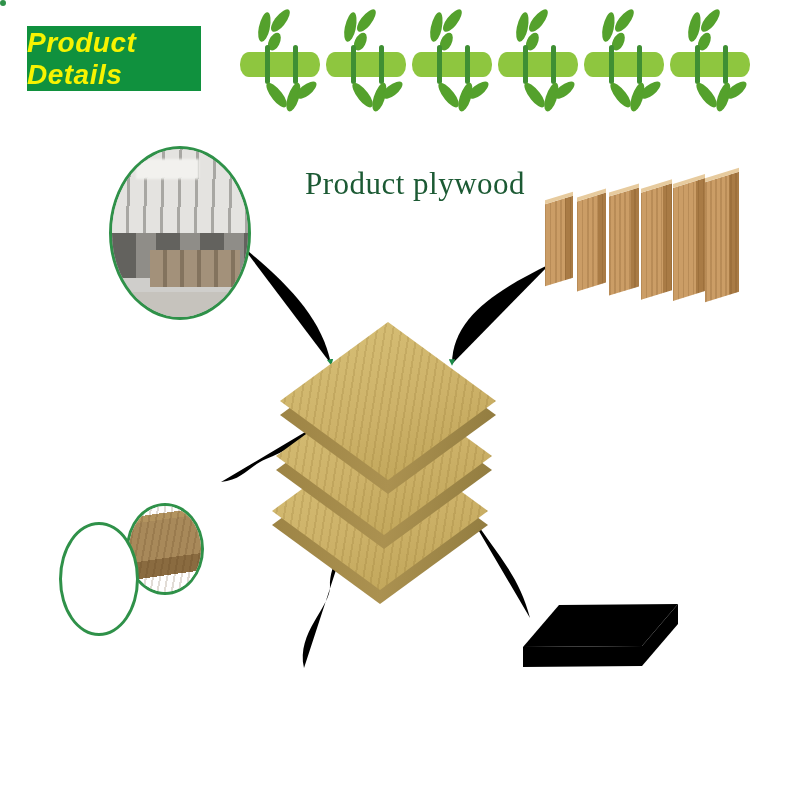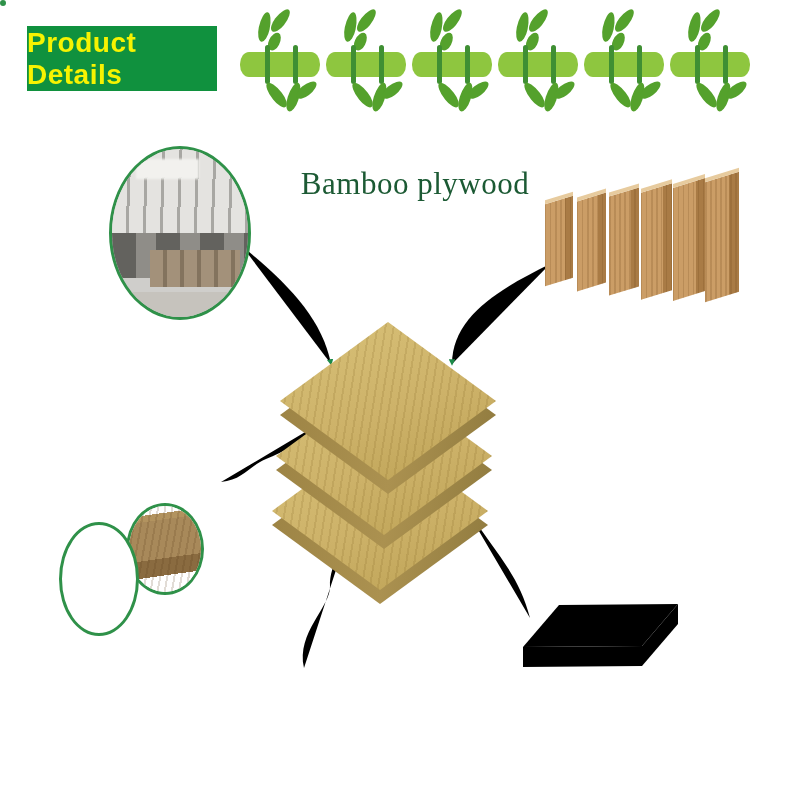--- a/index.html
+++ b/index.html
@@ -1,21 +1,21 @@
 <!DOCTYPE html>
 <html style="--banner-bg: #10913e; --banner-text: #f7f301; --stalk-green: #8ec63f; --leaf-green: #54a12c; --node-green: #3f8f33; --arrow-green: #1c8a49; --serif-green: #1c5a34; --note-green: #2b6b3c; --circle-border: #2f9149; --wood-face: #cdb269; --wood-side: #ab9150; --fan-face: #cb9d66; --fan-edge: #a97b45; --ink: #222222;"><head>
 <meta charset="utf-8">
 <style>
   html,body{margin:0;padding:0;background:#fff;}
   .canvas{position:relative;width:800px;height:800px;background:#fff;overflow:hidden;
           font-family:"Liberation Sans",sans-serif;}
 
   
-  .banner{position:absolute;left:27px;top:26px;width:190px;height:65px;
-          background:var(--banner-bg,#10913e);display:flex;align-items:center;justify-content:center;}
+  .banner{position:absolute;left:27px;top:26px;width:174px;height:65px;
+          background:var(--banner-bg,#10913e);display:flex;align-items:center;justify-content:center;font-style:italic;}
   .banner span{color:var(--banner-text,#f7f301);font-size:28px;font-weight:bold;letter-spacing:.5px;}
 
   
   .bamboo-unit{position:absolute;top:6px;width:92px;height:114px;}
   .bu1{left:240px}.bu2{left:326px}.bu3{left:412px}.bu4{left:498px}.bu5{left:584px}.bu6{left:670px}
   .stalk{position:absolute;left:0;top:46px;width:80px;height:25px;
          background:var(--stalk-green,#8ec63f);border-radius:9px/12px;}
   .node{position:absolute;top:39px;width:5px;height:39px;background:var(--node-green,#3f8f33);border-radius:3px;}
   .n1{left:25px}.n2{left:53px}
   .leaf{position:absolute;width:11px;height:30px;background:var(--leaf-green,#54a12c);
@@ -172,21 +172,21 @@
   
   <div class="factory">
     <div class="f-ceiling"></div>
     <div class="f-light"></div>
     <div class="f-wall"></div>
     <div class="f-stacks"></div>
     <div class="f-floor"></div>
   </div>
 
   
-  <div class="title">Bamboo plywood</div>
+  <div class="title">Product plywood</div>
 
   
   <div class="fanboard fb1"></div>
   <div class="fanboard fb2"></div>
   <div class="fanboard fb3"></div>
   <div class="fanboard fb4"></div>
   <div class="fanboard fb5"></div>
   <div class="fanboard fb6"></div>
 
   

